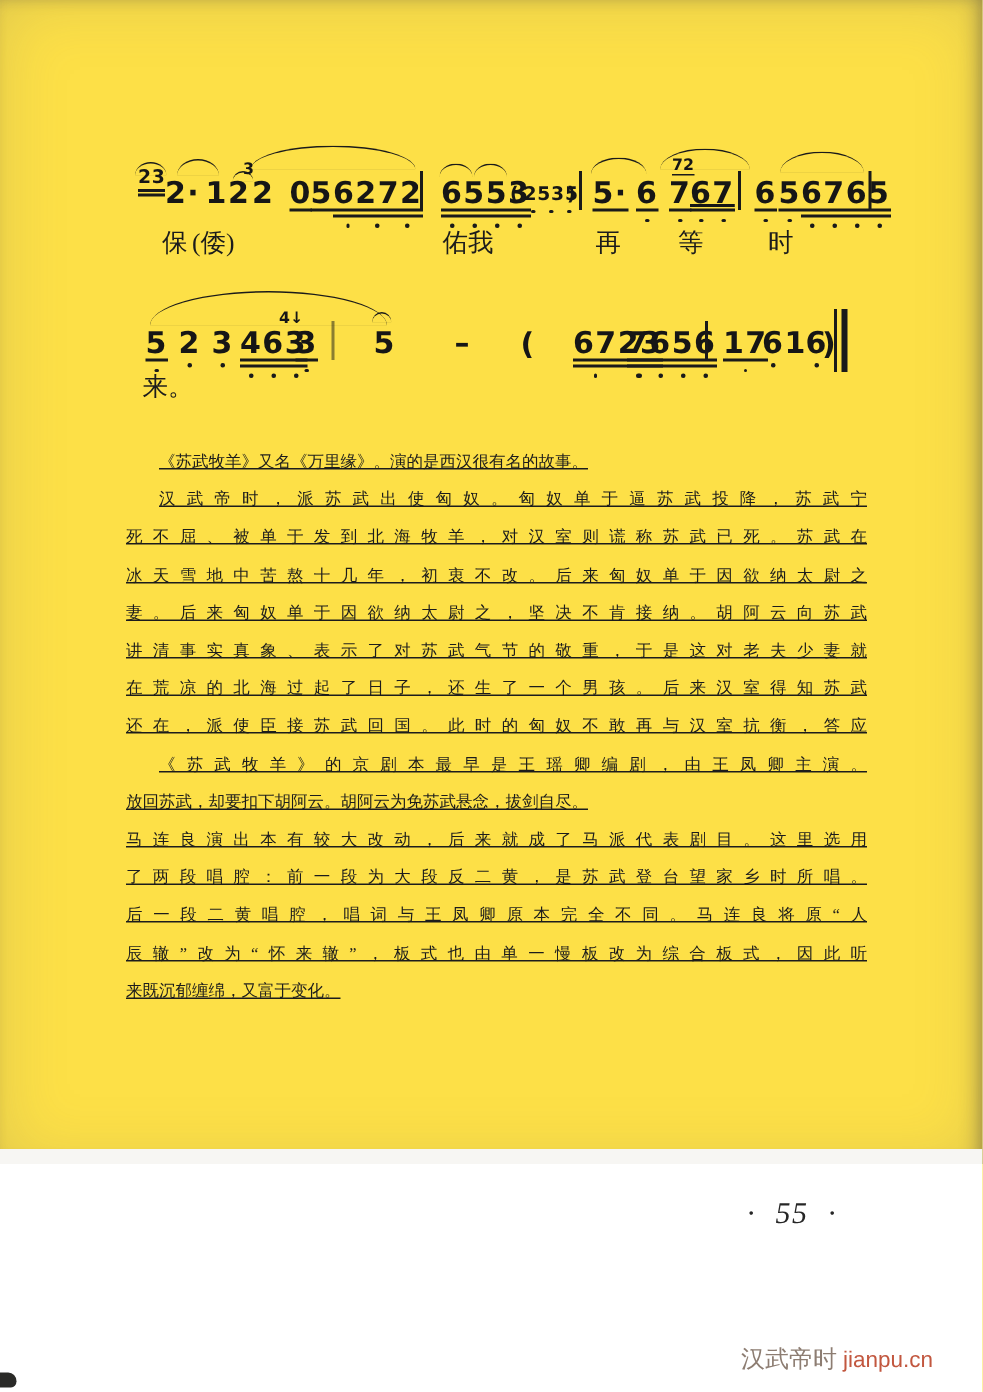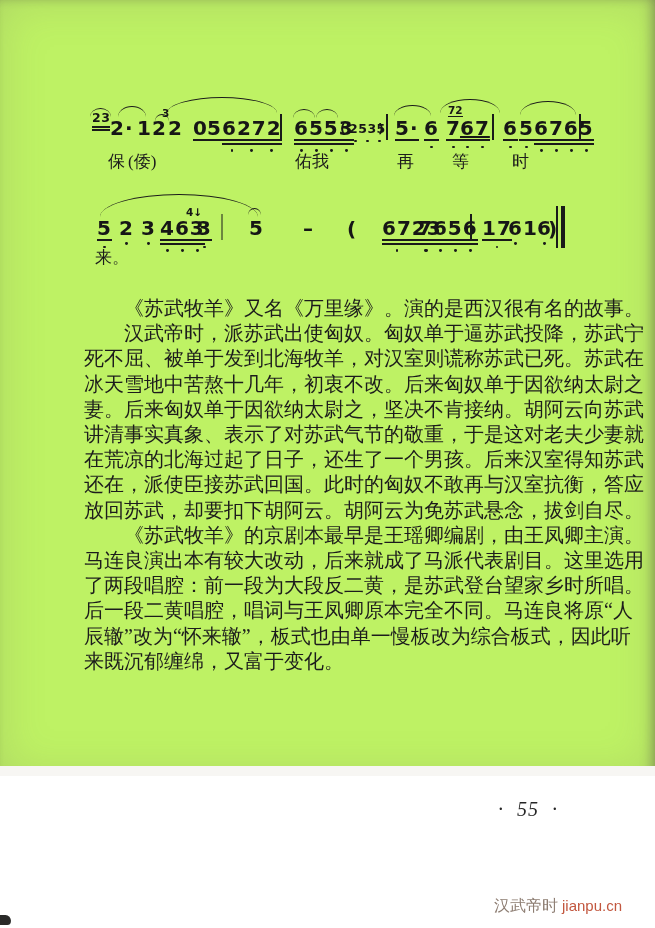--- a/index.html
+++ b/index.html
@@ -1,18 +1,18 @@
 <!DOCTYPE html>
 <html><head>
 <meta charset="utf-8">
 <style>
   html,body{margin:0;padding:0;}
   body{width:655px;height:928px;overflow:hidden;
        font-family:"Liberation Serif","DejaVu Serif",serif;}
-  #page{position:relative;width:655px;height:776px;background:#bef264;
+  #page{position:relative;width:655px;height:776px;background:#fde047;
         box-shadow:inset 0 0 45px rgba(120,112,100,.22),
                    inset -9px 0 12px -6px rgba(80,75,66,.45),
                    inset 0 -7px 10px -6px rgba(80,75,66,.30),
                    inset 0 6px 10px -6px rgba(80,75,66,.18);}
   
   #music-layer{position:absolute;left:0;top:0;width:655px;height:300px;}
   .note{position:absolute;font-family:"DejaVu Sans","Liberation Sans",sans-serif;
         font-weight:bold;font-size:20px;line-height:1;color:#161616;letter-spacing:1px;white-space:nowrap;}
   .note.small{font-size:12.5px;letter-spacing:0.5px;}
   .nt{position:relative;}
@@ -23,22 +23,22 @@
   .grace.gu{border-bottom:1px solid #1a1a1a;}
   .bar{position:absolute;width:1.7px;background:#1a1a1a;}
   .bar.faint{opacity:.5;}
   .bar.thick{width:4px;}
   .arc{position:absolute;border-top:1.7px solid #1a1a1a;
        border-radius:50% 50% 0 0 / 100% 100% 0 0;}
   .lyric{position:absolute;font-size:17px;color:#1c1c1c;white-space:nowrap;
          font-family:"Liberation Serif","DejaVu Serif",serif;}
   
   #text-block{position:absolute;left:84px;top:296px;width:494px;color:#1c1c1c;}
-  .tline{font-size:20px;line-height:25.2px;text-align:justify;text-align-last:justify;
-         text-justify:inter-character;white-space:nowrap;}
+  .tline{font-size:11px;line-height:25.2px;text-align:justify;text-align-last:justify;
+         text-justify:inter-character;white-space:nowrap;text-decoration:underline;}
   .tline.ind{text-indent:2em;}
   .tline.last{text-align-last:left;}
   
   #page-number{position:absolute;left:498px;top:798px;font-size:20px;font-style:italic;
                color:#262626;word-spacing:7px;letter-spacing:1px;}
   #watermark{position:absolute;left:494px;top:896px;font-size:16px;white-space:nowrap;}
   #wm-site{color:#8d7d72;}
   #wm-domain{color:#c2573f;font-family:"Liberation Sans","DejaVu Sans",sans-serif;font-size:15px;}
   #bottom-strip{position:absolute;left:0;bottom:0;width:100%;height:10px;background:#f7f6f3;}
   #corner-speck{position:absolute;left:0;top:915px;width:11px;height:10px;background:#2a2a28;
@@ -167,22 +167,22 @@
     </div>
   <div id="text-block">
       <div class="tline ind last">《苏武牧羊》又名《万里缘》。演的是西汉很有名的故事。</div>
       <div class="tline ind">汉武帝时，派苏武出使匈奴。匈奴单于逼苏武投降，苏武宁</div>
       <div class="tline">死不屈、被单于发到北海牧羊，对汉室则谎称苏武已死。苏武在</div>
       <div class="tline">冰天雪地中苦熬十几年，初衷不改。后来匈奴单于因欲纳太尉之</div>
       <div class="tline">妻。后来匈奴单于因欲纳太尉之，坚决不肯接纳。胡阿云向苏武</div>
       <div class="tline">讲清事实真象、表示了对苏武气节的敬重，于是这对老夫少妻就</div>
       <div class="tline">在荒凉的北海过起了日子，还生了一个男孩。后来汉室得知苏武</div>
       <div class="tline">还在，派使臣接苏武回国。此时的匈奴不敢再与汉室抗衡，答应</div>
+      <div class="tline ind">《苏武牧羊》的京剧本最早是王瑶卿编剧，由王凤卿主演。</div>
       <div class="tline last">放回苏武，却要扣下胡阿云。胡阿云为免苏武悬念，拔剑自尽。</div>
-      <div class="tline ind">《苏武牧羊》的京剧本最早是王瑶卿编剧，由王凤卿主演。</div>
       <div class="tline">马连良演出本有较大改动，后来就成了马派代表剧目。这里选用</div>
       <div class="tline">了两段唱腔：前一段为大段反二黄，是苏武登台望家乡时所唱。</div>
       <div class="tline">后一段二黄唱腔，唱词与王凤卿原本完全不同。马连良将原“人</div>
       <div class="tline">辰辙”改为“怀来辙”，板式也由单一慢板改为综合板式，因此听</div>
       <div class="tline last">来既沉郁缠绵，又富于变化。</div>
     </div>
   <div id="page-number">· 55 ·</div>
   <div id="watermark">
     <span id="wm-site">汉武帝时</span>
     <span id="wm-domain">jianpu.cn</span>

